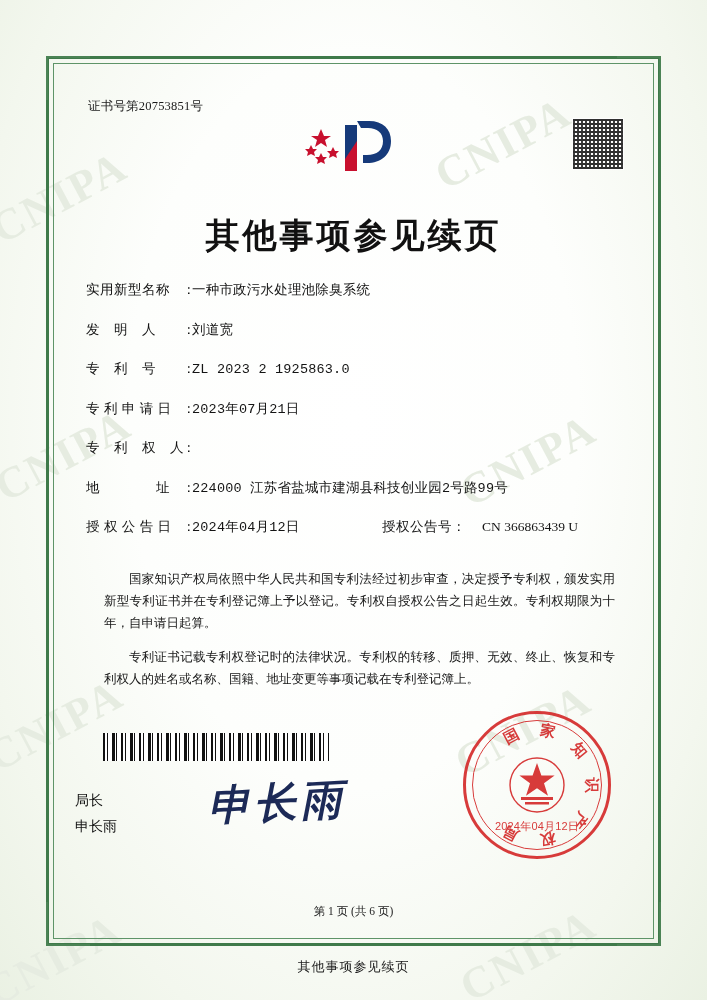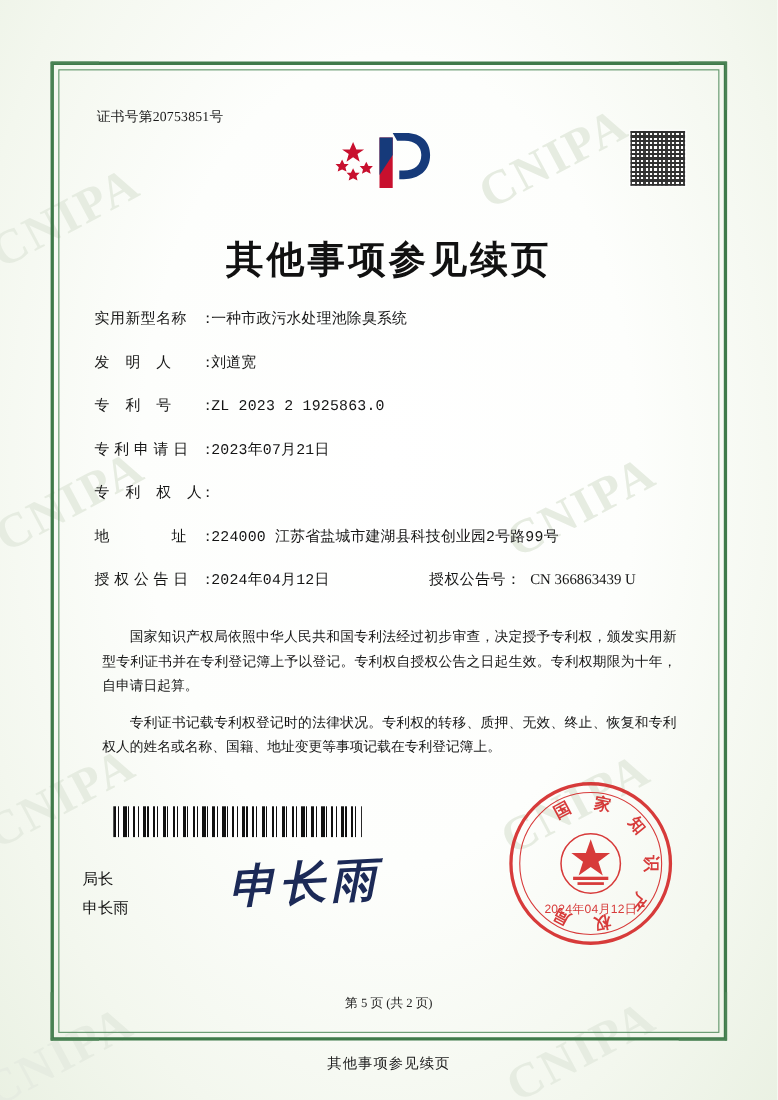--- a/index.html
+++ b/index.html
@@ -139,34 +139,33 @@
   }
   .f-colon { width: 10px; flex: 0 0 10px; }
   .f-value { flex: 1 1 auto; letter-spacing: 0.2px; font-family: Liberation Mono, monospace; }
 
   .field-row.dual .f-value { flex: 0 0 190px; }
   .f-label2 {
     width: 92px;
     flex: 0 0 100px;
     letter-spacing: 0.5px;
     white-space: nowrap;
-    text-align: center;
   }
   .f-value2 { flex: 1 1 auto; }
 
   .paragraphs {
     position: absolute;
     left: 40px; top: 505px;
     width: 522px;
     font-size: 12.5px;
     line-height: 22px;
     color: #161616;
     text-align: justify;
   }
-  .paragraphs p { margin: 0 0 12px 0; text-indent: 25px; }
+  .paragraphs p { margin: 0 0 12px 11px; text-indent: 25px; }
 
   
   .barcode {
     position: absolute;
     left: 50px; top: 670px;
     width: 226px; height: 28px;
     background:
       repeating-linear-gradient(90deg,
         #111 0 2px, #fff 2px 4px, #111 4px 5px, #fff 5px 9px,
         #111 9px 12px, #fff 12px 13px, #111 13px 14px, #fff 14px 18px);
@@ -377,19 +376,19 @@
           <div class="seal-ch" style="transform: translate(10.8084px, -53.9275px) rotate(11.3333deg);">家</div>
           <div class="seal-ch" style="transform: translate(42.5409px, -34.8607px) rotate(50.6667deg);">知</div>
           <div class="seal-ch" style="transform: translate(55px, 0px) rotate(90deg);">识</div>
           <div class="seal-ch" style="transform: translate(42.5409px, 34.8607px) rotate(129.333deg);">产</div>
           <div class="seal-ch" style="transform: translate(10.8084px, 53.9275px) rotate(168.667deg);">权</div>
           <div class="seal-ch" style="transform: translate(-25.8209px, 48.5621px) rotate(208deg);">局</div>
         </div>
       <div class="seal-date">2024年04月12日</div>
     </div>
 
-    <div class="page-no">第 5 页 (共 2 页)</div>
+    <div class="page-no">第 1 页 (共 6 页)</div>
 
   </div>
 
   <div class="footer-note">其他事项参见续页</div>
 
 </div>
 
 </body></html>

